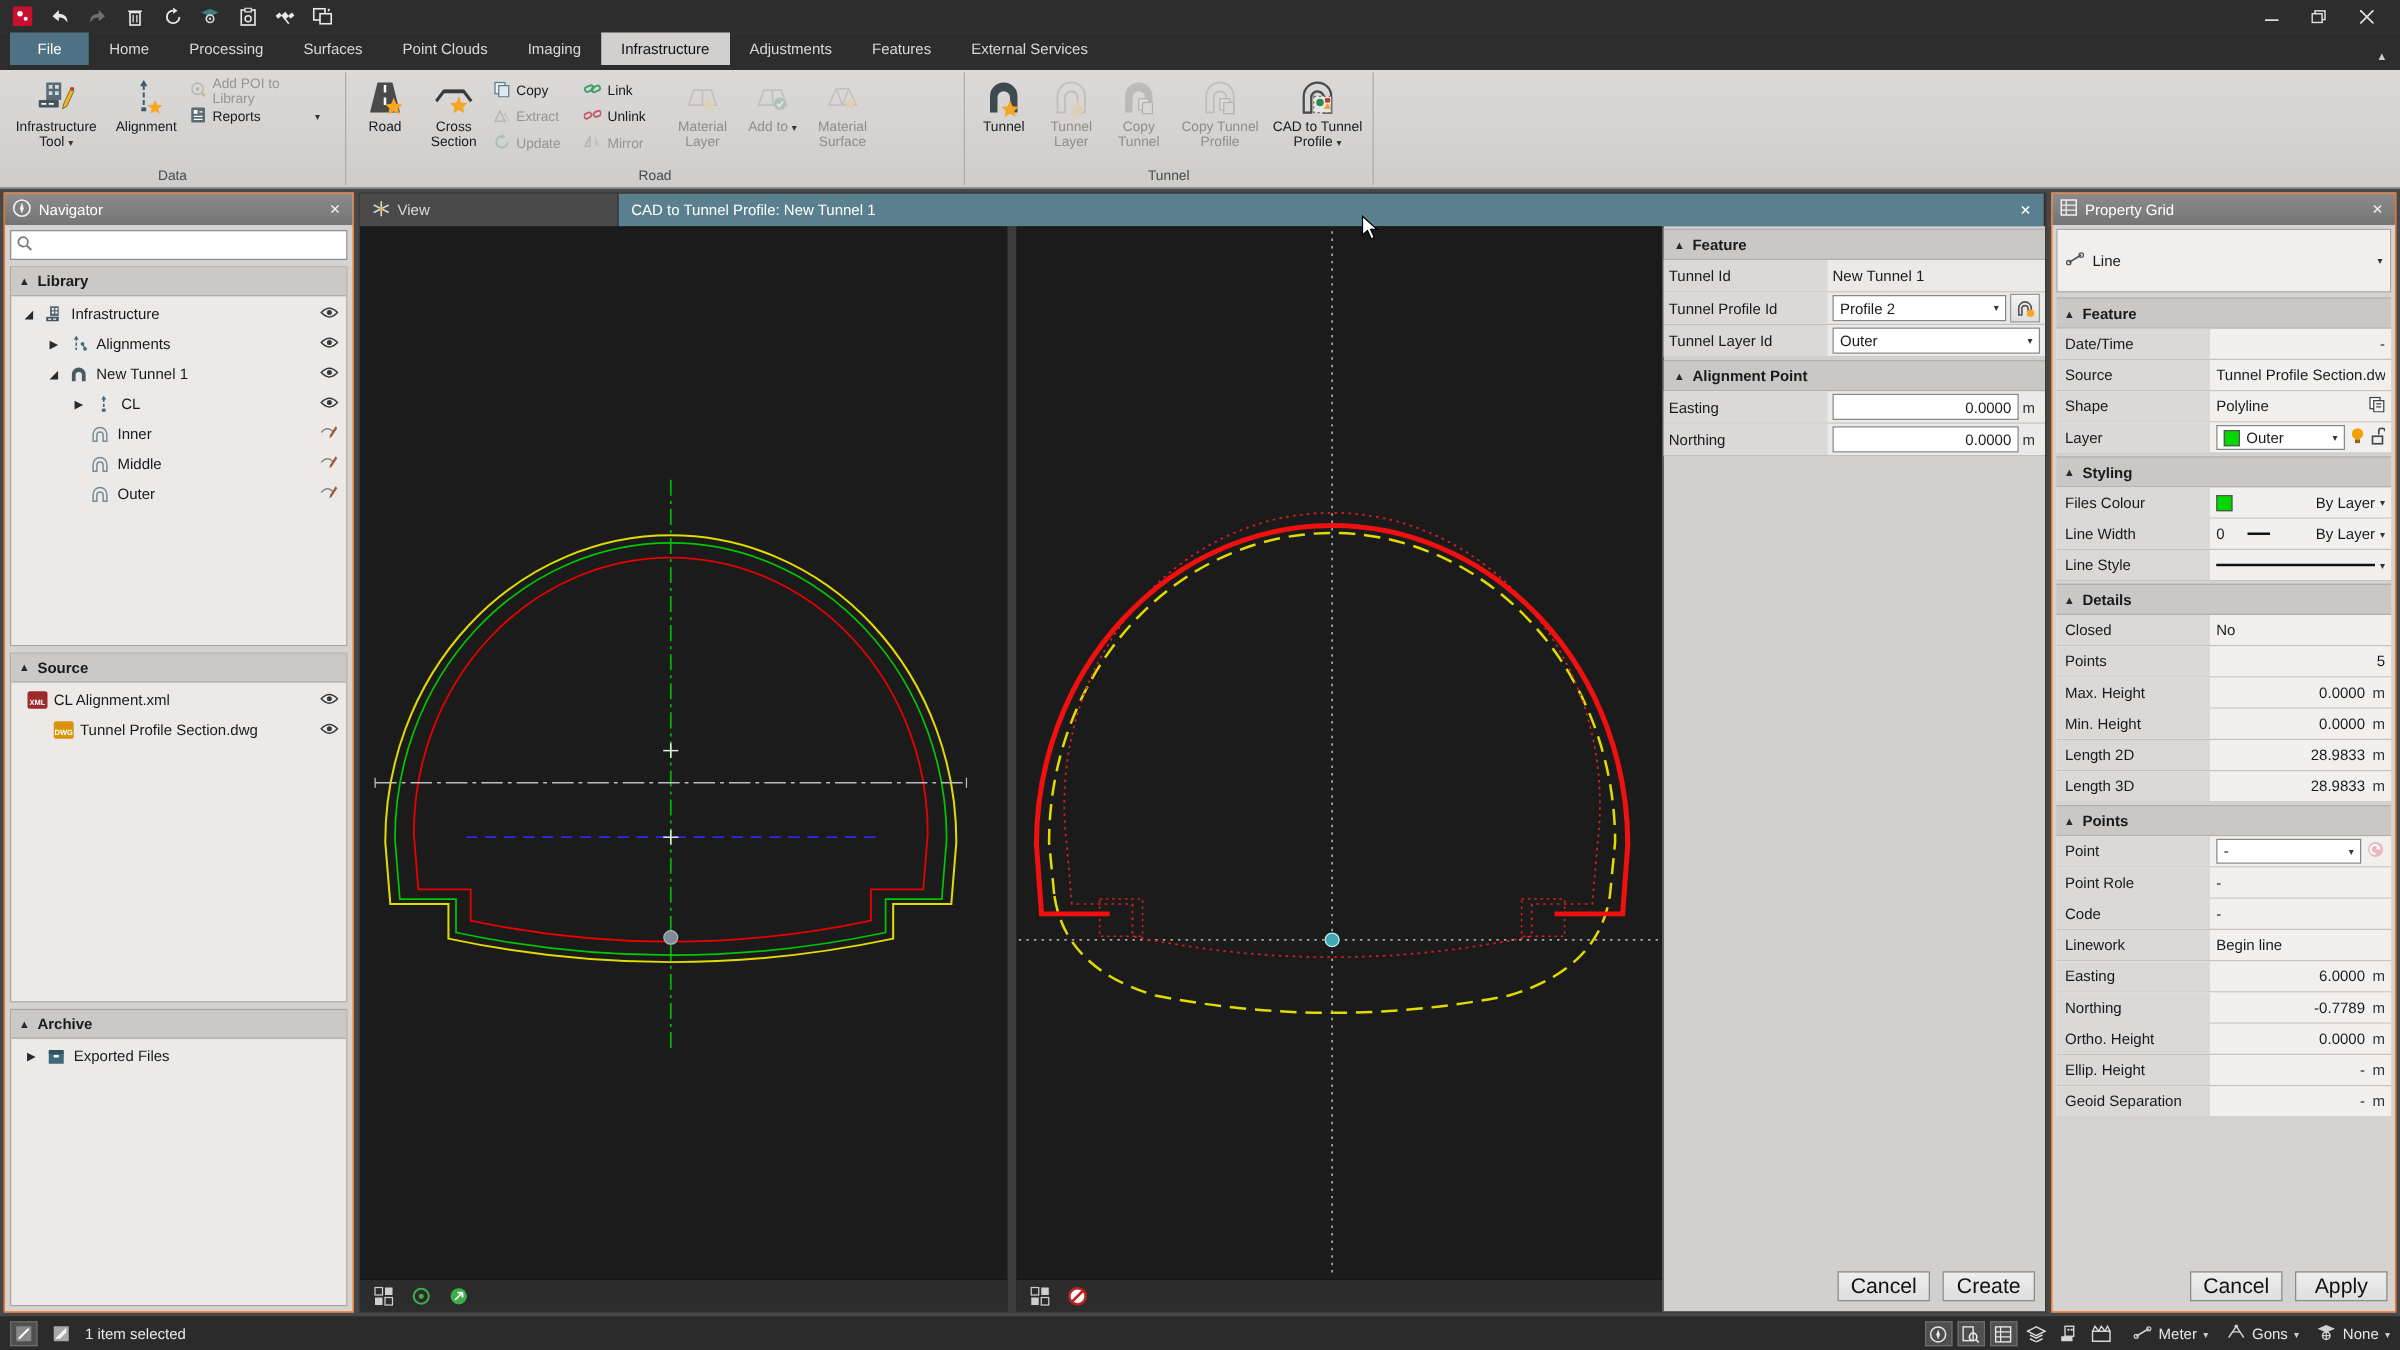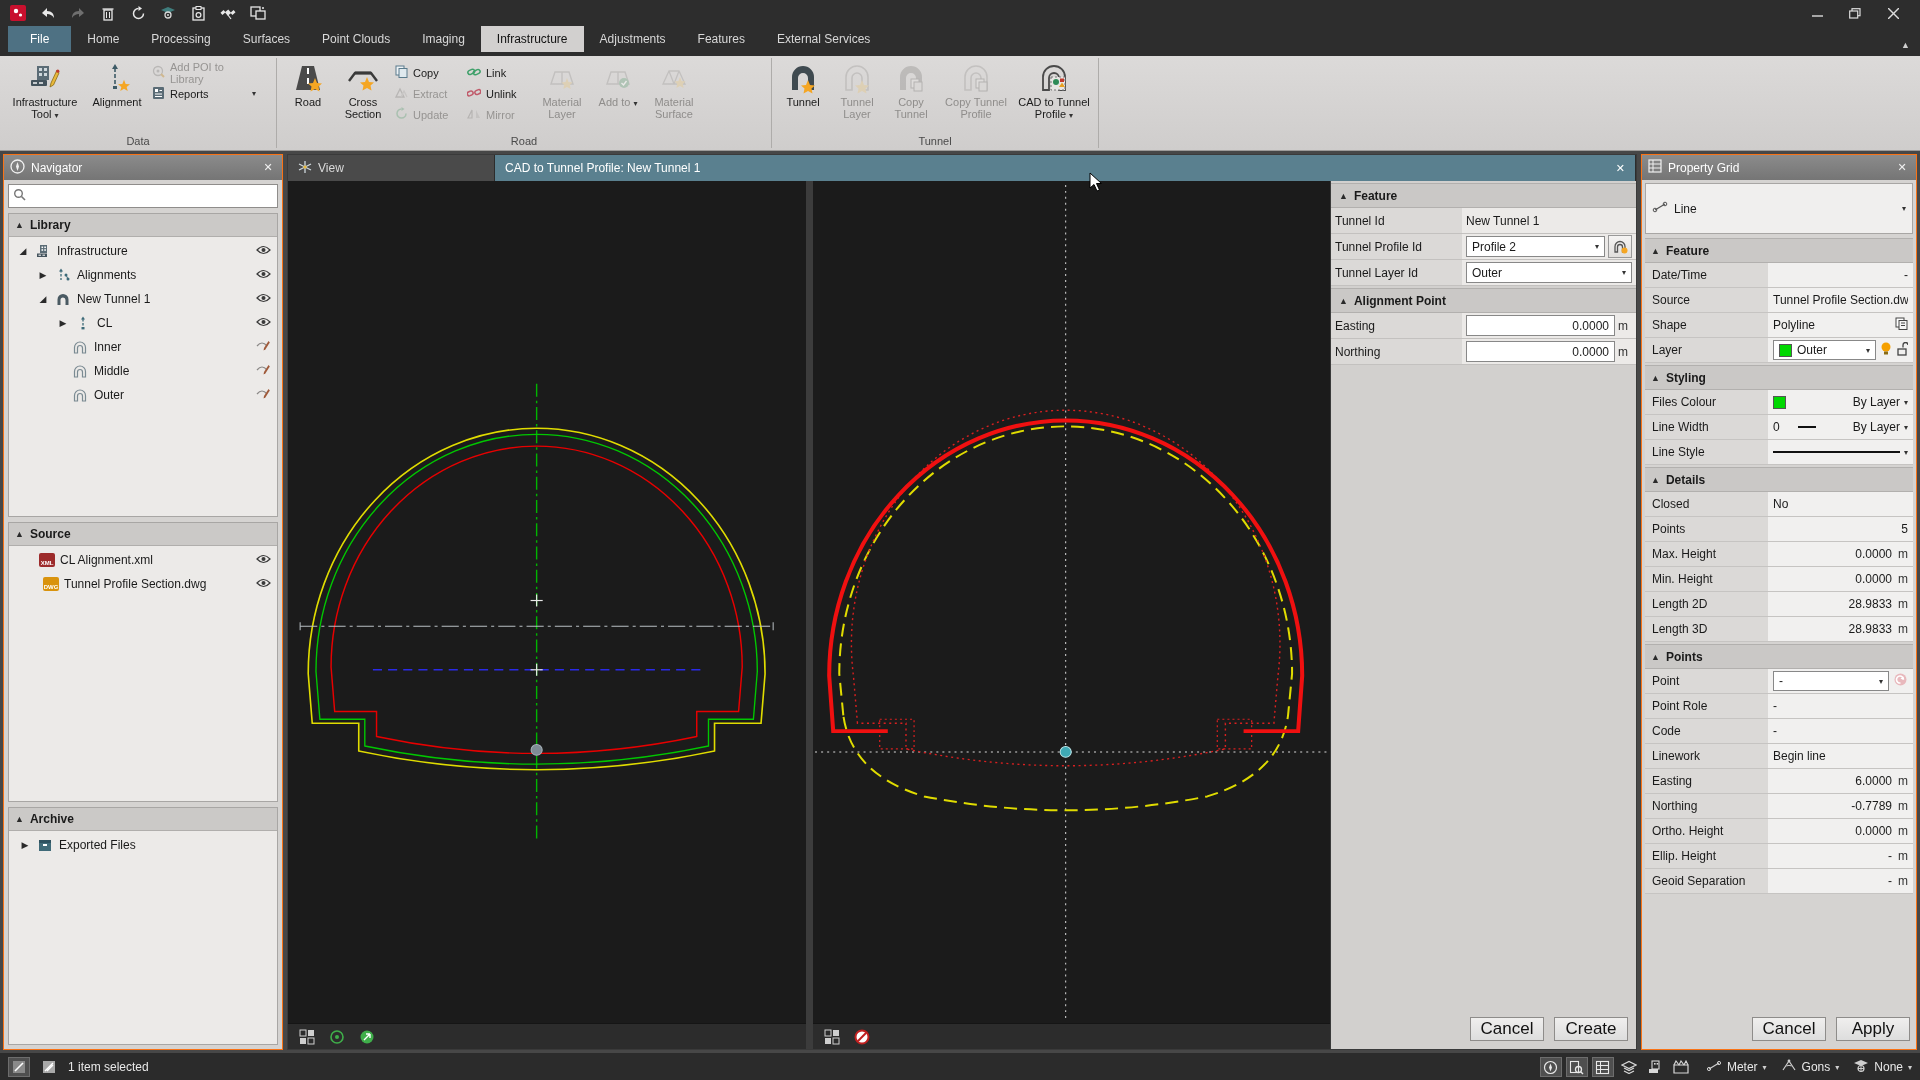--- a/index.html
+++ b/index.html
@@ -560,21 +560,21 @@
             </div>
           </div>
         </div>
 
         <div class="navsec nav-src">
           <div class="nsechead">
             <span class="exp">▲</span>
             <span>Source</span>
           </div>
           <div class="tree">
-            <div class="trow" style="padding-left:30px">
+            <div class="trow" style="padding-left:13px">
               <span class="fbadge fxml">XML</span>
               <span class="lbl">CL Alignment.xml</span>
               <span><svg width="15" height="10" viewBox="0 0 15 10">
                     <path d="M1 5 Q7.5 -2 14 5 Q7.5 12 1 5 Z" fill="none" stroke="#3a3a3a" stroke-width="1.2"></path>
                     <circle cx="7.5" cy="5" r="2" fill="#3a3a3a"></circle>
                   </svg></span>
             </div>
             <div class="trow" style="padding-left:34px">
               <span class="fbadge fdwg">DWG</span>
               <span class="lbl">Tunnel Profile Section.dwg</span>

